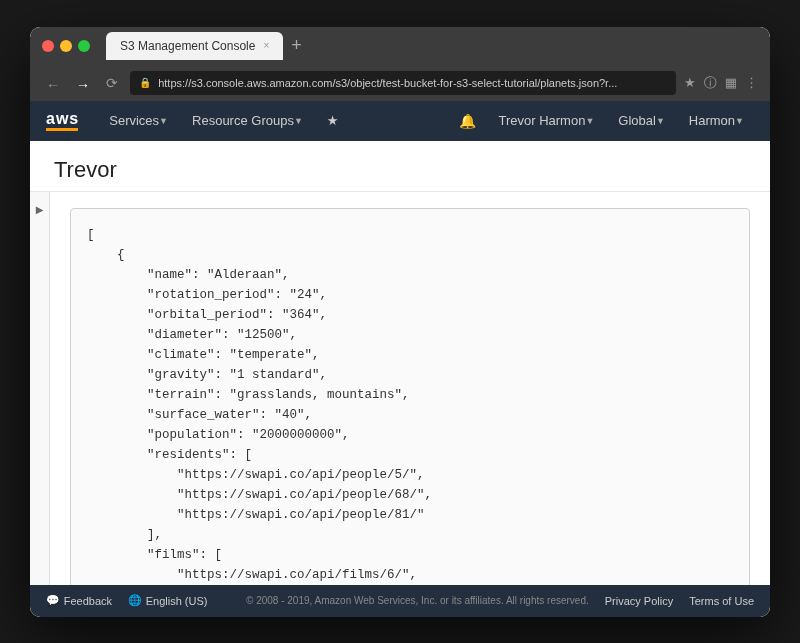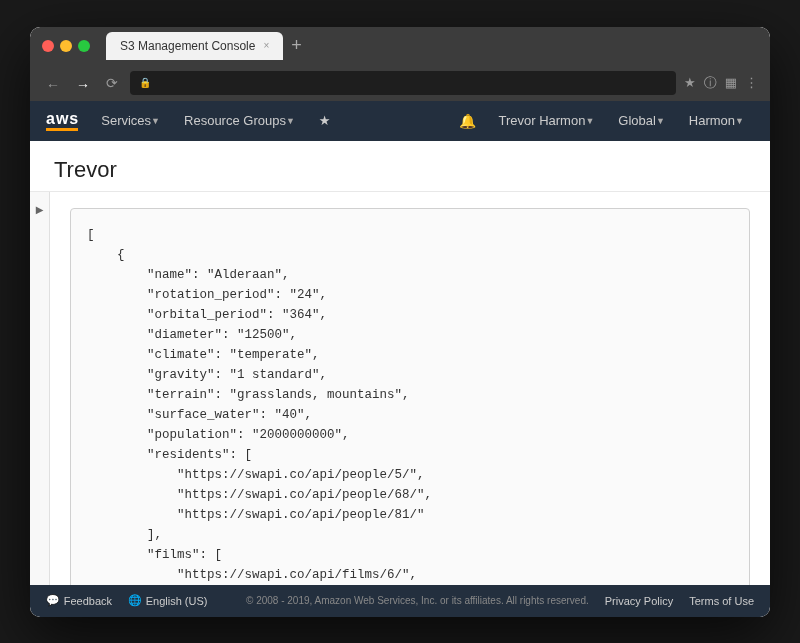--- a/index.html
+++ b/index.html
@@ -140,21 +140,21 @@
       background: #232f3e;
       height: 40px;
       display: flex;
       align-items: center;
       padding: 0 16px;
       gap: 4px;
       flex-shrink: 0;
     }
 
     .aws-logo {
-      margin-right: 8px;
+      margin-right: 16px;
       display: flex;
       flex-direction: column;
       align-items: flex-start;
     }
 
     .aws-logo-text {
       color: #fff;
       font-size: 16px;
       font-weight: bold;
       line-height: 1;
@@ -307,20 +307,21 @@
       <div class="tab-new">+</div>
     </div>
   </div>
 
   <div class="address-bar">
     <span class="nav-btn">←</span>
     <span class="nav-btn active">→</span>
     <span class="nav-btn">⟳</span>
     <div class="url-bar">
       <span class="url-icon">🔒</span>
+      <span class="url-text">https://s3.console.aws.amazon.com/s3/object/test-bucket-for-s3-select-tutorial/planets.json?r...</span>
     </div>
     <div class="address-actions">
       <span>★</span>
       <span>ⓘ</span>
       <span>▦</span>
       <span>⋮</span>
     </div>
   </div>
 
   <div class="aws-nav">

